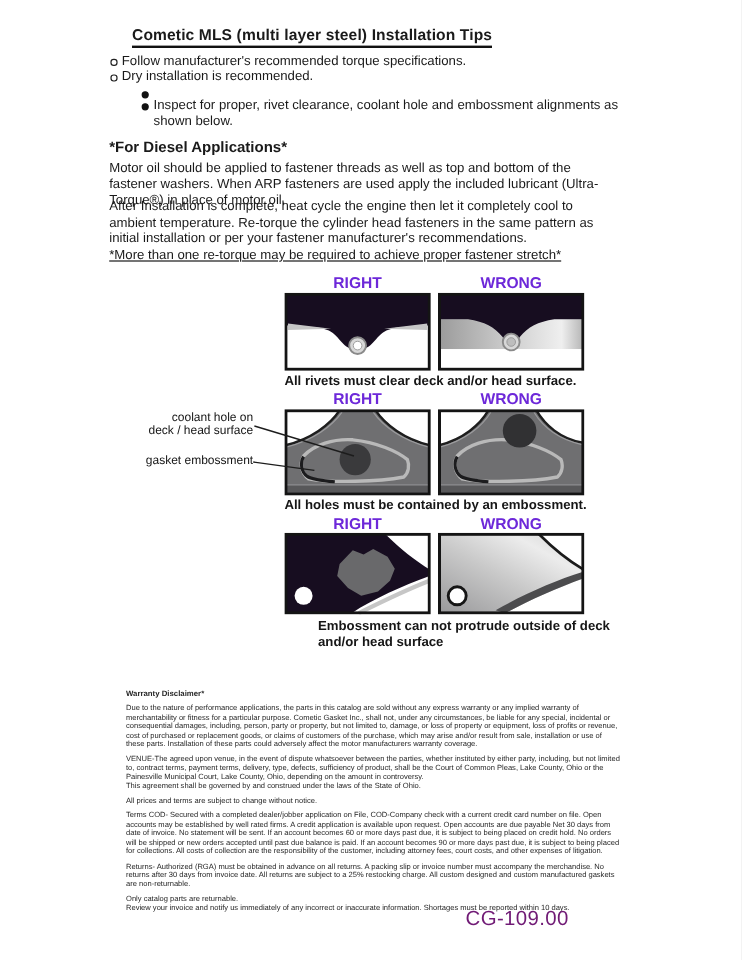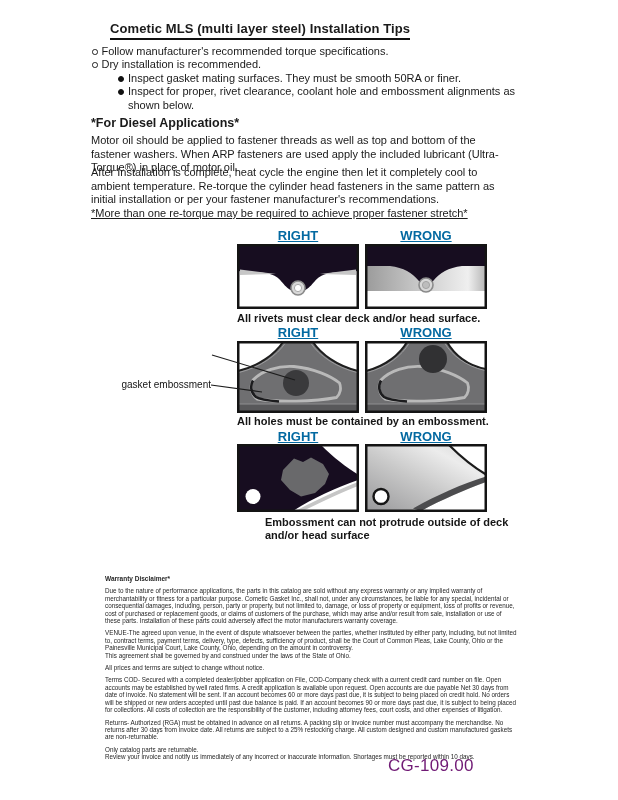--- a/index.html
+++ b/index.html
@@ -25,21 +25,21 @@
   .b-marker{
     flex:0 0 auto;width:3.5px;height:3.5px;border:1px solid #222;
     border-radius:50%;margin:4px 4px 0 0;background:transparent;
   }
   .b-item.sub{margin-left:26px;}
   .b-item.sub .b-marker{background:#111;border-color:#111;width:4px;height:4px;}
   .diesel-heading{left:91px;top:116px;font-size:12.5px;font-weight:bold;}
   .para{left:91px;width:424px;font-size:11px;line-height:13.6px;}
   .p1{top:134px;} .p2{top:166px;} .p3{top:207px;text-decoration:underline;}
   .fig-label{
-    width:122px;text-align:center;font-size:13px;font-weight:bold;color:#0369a1;text-decoration:underline;
+    width:122px;text-align:center;font-size:13px;font-weight:bold;color:#6d28d9;
   }
   .lbl-row1{top:228px;} .lbl-row2{top:325px;} .lbl-row3{top:429px;}
   .lbl-left{left:237px;} .lbl-right{left:365px;}
   .figbox{width:122px;display:block;}
   .fig1-row{top:244px;} .fig2-row{top:341px;} .fig3-row{top:444px;}
   .box-left{left:237px;} .box-right{left:365px;}
   .fig-caption{left:237px;font-size:11px;font-weight:bold;color:#161616;line-height:12.5px;}
   .cap1{top:312px;} .cap2{top:415px;} .cap3{top:516px;width:260px;margin-left:28px;}
   .side-label{
     left:105px;width:106px;text-align:right;font-size:10px;line-height:11px;color:#141414;
@@ -67,21 +67,20 @@
     <div class="b-item">
       <span class="b-marker"></span>
       <span>Follow manufacturer's recommended torque specifications.</span>
     </div>
     <div class="b-item">
       <span class="b-marker"></span>
       <span>Dry installation is recommended.</span>
     </div>
     <div class="b-item sub">
       <span class="b-marker"></span>
-      <span>Inspect gasket mating surfaces.  They must be smooth 50RA or finer.</span>
     </div>
     <div class="b-item sub">
       <span class="b-marker"></span>
       <span>Inspect for proper, rivet clearance, coolant hole and embossment alignments as shown below.</span>
     </div>
   </div>
 
   <div class="abs diesel-heading">*For Diesel Applications*</div>
   <div class="abs para p1">Motor oil should be applied to fastener threads as well as top and bottom of the fastener washers. When ARP fasteners are used apply the included lubricant (Ultra-Torque®) in place of motor oil.</div>
   <div class="abs para p2">After Installation is complete, heat cycle the engine then let it completely cool to ambient temperature. Re-torque the cylinder head fasteners in the same pattern as initial installation or per your fastener manufacturer's recommendations.</div>
@@ -116,20 +115,22 @@
     <circle cx="61" cy="41" r="7" fill="#d8d8d8" stroke="#8a8a8a" stroke-width="1.6"></circle>
     <circle cx="61" cy="41" r="3.6" fill="#bdbdbd" stroke="#9a9a9a" stroke-width="0.8"></circle>
     <rect class="boxborder" x="1.25" y="1.25" width="119.5" height="62.5"></rect>
   </svg>
 
   <div class="abs fig-caption cap1">All rivets must clear deck and/or head surface.</div>
 
   <div class="abs fig-label lbl-row2 lbl-left">RIGHT</div>
   <div class="abs fig-label lbl-row2 lbl-right">WRONG</div>
 
+  <div class="abs side-label side1" style="white-space:pre-line;">coolant hole on
+deck / head surface</div>
   <div class="abs side-label side2">gasket embossment</div>
 
   <svg class="abs figbox fig2-row box-left" width="122" height="72" viewBox="0 0 122 72">
     <rect class="graybase" x="1" y="1" width="120" height="70"></rect>
     <path d="M1,1 H46 C38,13 22,25 1,30 Z" fill="#ffffff"></path>
     <path d="M121,1 H76 C84,13 100,25 121,30 Z" fill="#ffffff"></path>
     <path d="M46,1 C38,13 22,25 1,30" stroke="#1e1e1e" stroke-width="2" fill="none"></path>
     <path d="M76,1 C84,13 100,25 121,30" stroke="#1e1e1e" stroke-width="2" fill="none"></path>
     <path d="M48,2.5 C40,14 24,26 2,31.5" stroke="#9c9c9e" stroke-width="1" fill="none"></path>
     <path d="M74,2.5 C82,14 98,26 120,31.5" stroke="#9c9c9e" stroke-width="1" fill="none"></path>

